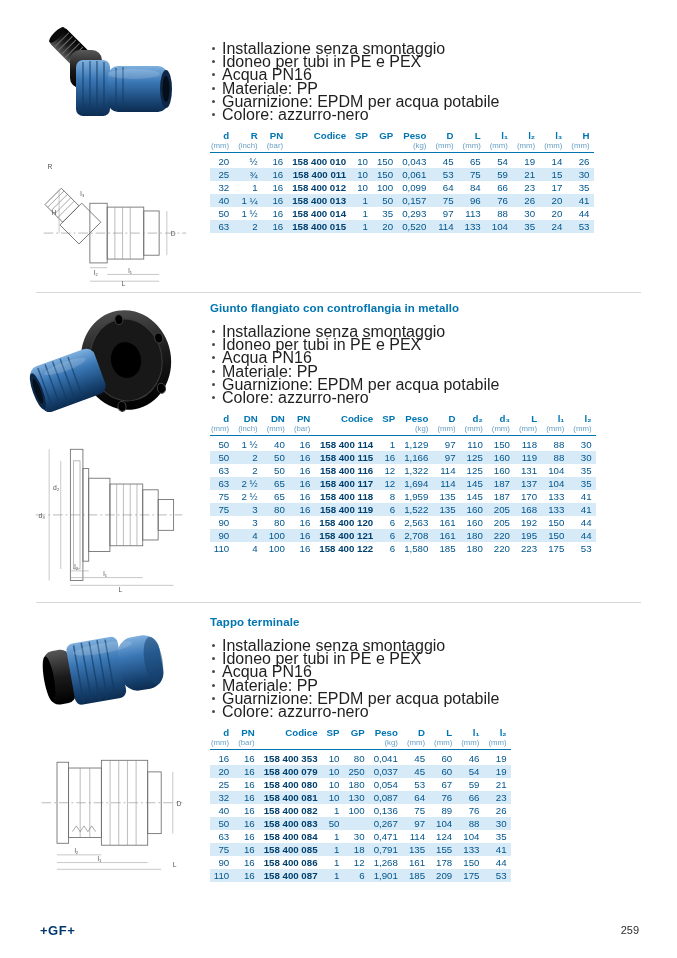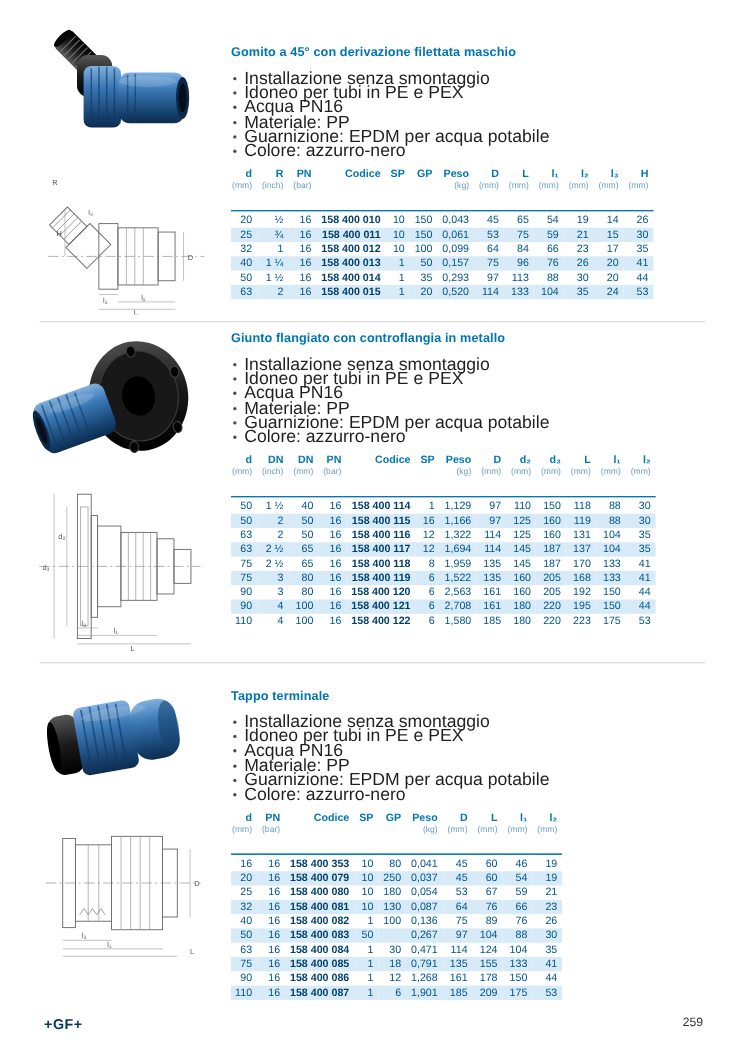--- a/index.html
+++ b/index.html
@@ -12,21 +12,21 @@
   .drawing{position:absolute}
   .content{position:absolute;left:210px;width:455px}
   .title{font-size:11.5px;font-weight:bold;color:var(--accent,#0075b2);margin-bottom:11px;letter-spacing:.1px}
   ul.bullets{list-style:none;margin-bottom:9px}
   ul.bullets li{display:flex;align-items:flex-start;font-size:16px;color:#1f1f1f;line-height:13.2px}
   ul.bullets .bullet{flex:0 0 3px;width:3px;height:3px;border-radius:50%;background:#4a4a4a;margin:5px 7px 0 2px}
   table{border-collapse:collapse}
   th,td{font-size:9.7px;padding:0 4.5px;text-align:right;white-space:nowrap}
   th:first-child,td:first-child{padding-left:1px}
   th{color:var(--accent,#0075b2);font-weight:bold;padding-bottom:0;vertical-align:bottom}
-  tr.units th{font-weight:normal;font-size:7.8px;color:var(--unit,#6aa0c6);padding-top:0;padding-bottom:18px;
+  tr.units th{font-weight:normal;font-size:7.8px;color:var(--unit,#6aa0c6);padding-top:0;padding-bottom:2px;
               border-bottom:1.2px solid var(--accent,#0075b2)}
   td{color:var(--cell,#00558c);line-height:13px}
   td.code{font-weight:bold;color:var(--code,#00406e)}
   tbody tr:first-child td{padding-top:2px}
   tbody tr:nth-child(even){background:var(--row-hl,#d7eaf7)}
   .sep{position:absolute;left:36px;width:605px;border-top:1px solid #d8d8d8}
   .footer-logo{position:absolute;left:40px;bottom:20px;font-size:13px;font-weight:bold;
                color:#00386e;letter-spacing:.5px}
   .footer-page{position:absolute;right:38px;bottom:22px;font-size:11px;color:#2e2e2e}
   
@@ -109,21 +109,20 @@
         <text class="lbl" x="66" y="147">l₂</text>
         <line class="dim" x1="80" y1="146" x2="134" y2="146"></line>
         <text class="lbl" x="102" y="144">l₁</text>
         <line class="dim" x1="62" y1="153" x2="134" y2="153"></line>
         <text class="lbl" x="95" y="152" transform="translate(0,6)">L</text>
         <line class="dim" x1="142" y1="80" x2="142" y2="126"></line>
         <text class="lbl" x="146" y="106">D</text>
       </svg>
     </div>
     <div class="content" style="top:34px">
-      <div class="title">Gomito a 45° con derivazione filettata maschio</div>
       <ul class="bullets">
           <li>
             <span class="bullet"></span>
             <span>Installazione senza smontaggio</span>
           </li>
           <li>
             <span class="bullet"></span>
             <span>Idoneo per tubi in PE e PEX</span>
           </li>
           <li>
@@ -591,21 +590,21 @@
         <line class="dim" x1="28" y1="140" x2="74" y2="140"></line>
         <text class="lbl" x="46" y="138">l₂</text>
         <line class="dim" x1="28" y1="148" x2="122" y2="148"></line>
         <text class="lbl" x="70" y="146">l₁</text>
         <line class="dim" x1="28" y1="155" x2="136" y2="155"></line>
         <text class="lbl" x="148" y="153">L</text>
         <line class="dim" x1="148" y1="54" x2="148" y2="118"></line>
         <text class="lbl" x="152" y="89">D</text>
       </svg>
     </div>
-    <div class="content" style="top:17px">
+    <div class="content" style="top:6px">
       <div class="title">Tappo terminale</div>
       <ul class="bullets">
           <li>
             <span class="bullet"></span>
             <span>Installazione senza smontaggio</span>
           </li>
           <li>
             <span class="bullet"></span>
             <span>Idoneo per tubi in PE e PEX</span>
           </li>

